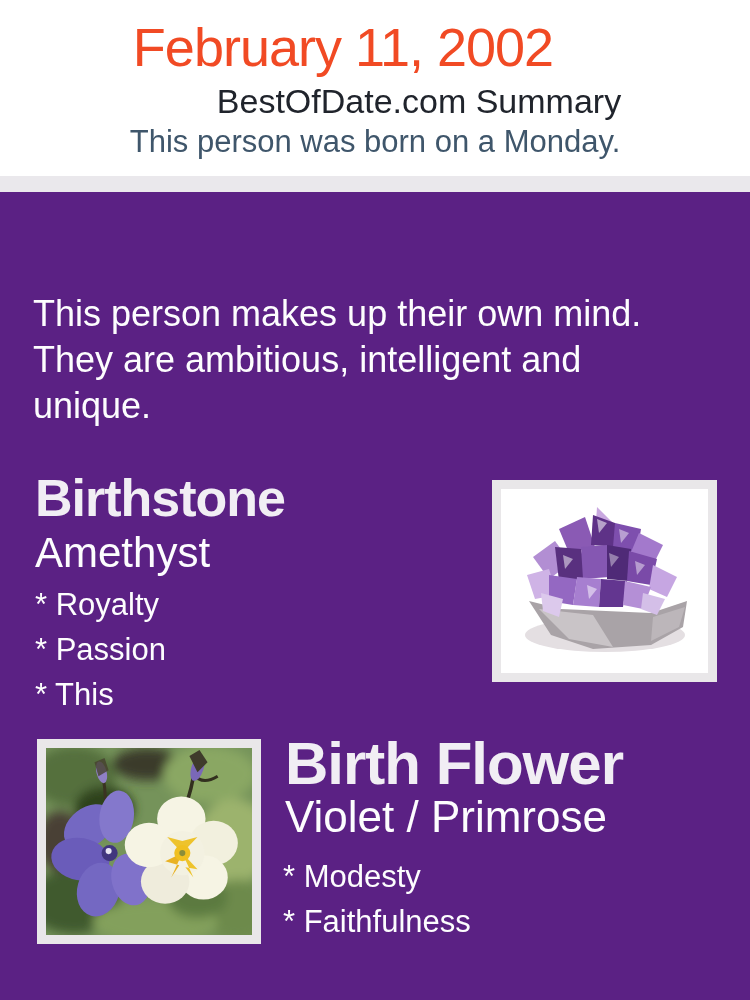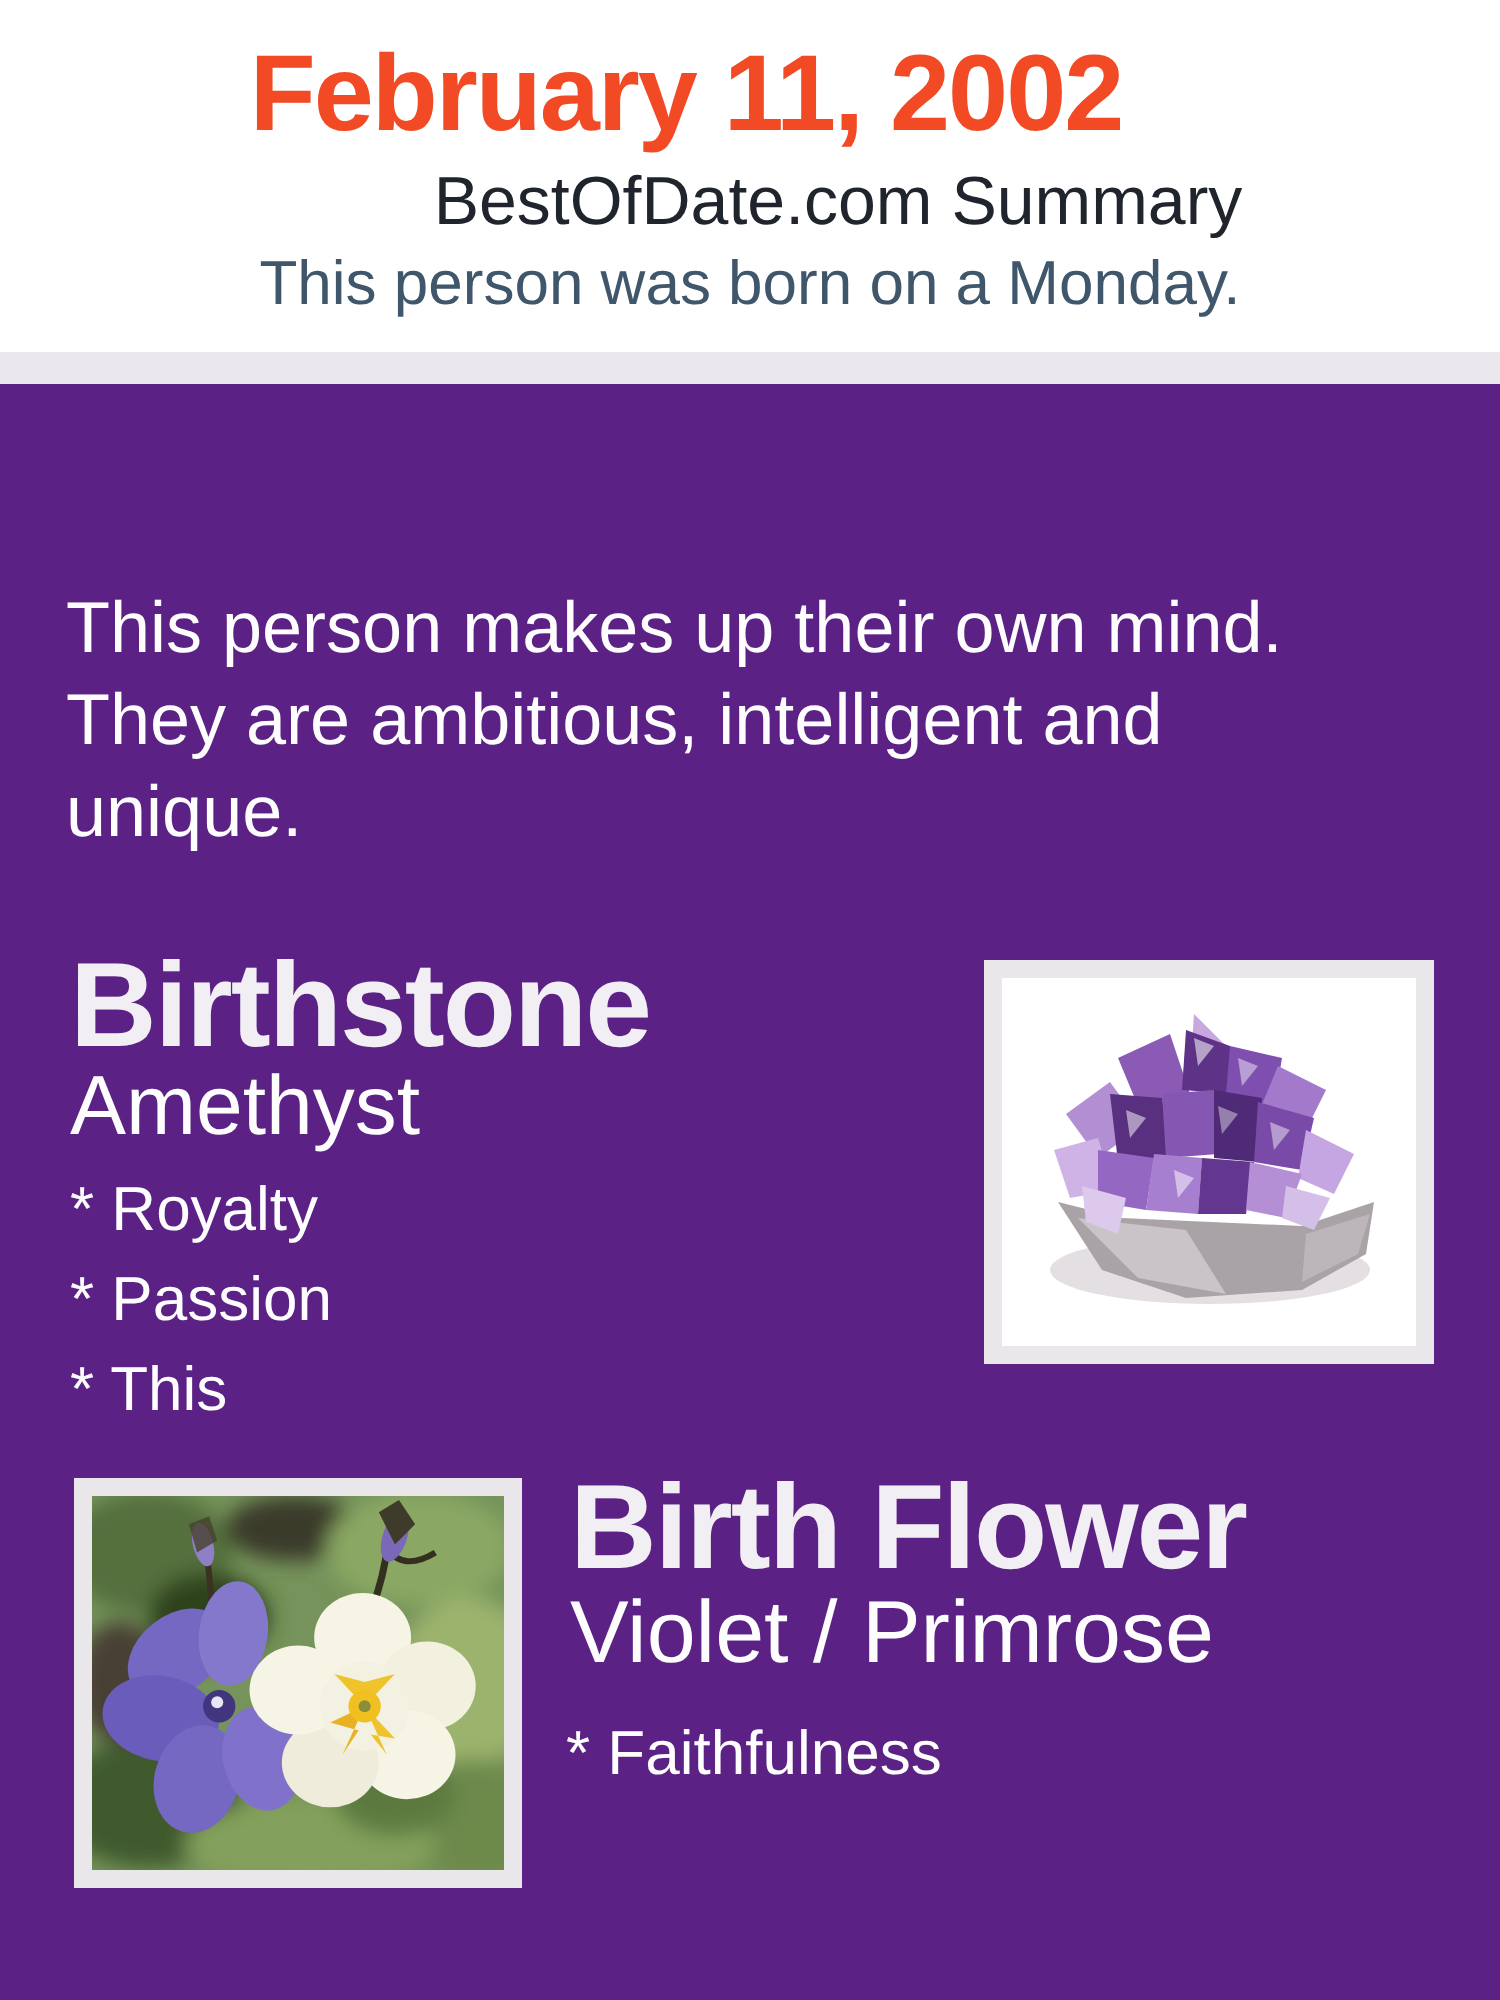--- a/index.html
+++ b/index.html
@@ -8,21 +8,21 @@
     width: 750px;
     height: 1000px;
     overflow: hidden;
     font-family: "Liberation Sans", sans-serif;
     background: #ffffff;
   }
   
   .header { position: absolute; left: 0; top: 0; width: 750px; height: 176px; background: #ffffff; }
   .date-title {
     position: absolute; left: 0; top: 16px; width: 686px;
-    text-align: center; font-size: 54px; font-weight: 700;
+    text-align: center; font-size: 54px; font-weight: 400;
     letter-spacing: -1px;
     color: var(--accent_orange, #f14a24);
   }
   .site-summary {
     position: absolute; left: 0; top: 82px; width: 750px;
     text-align: center; font-size: 34px; font-weight: 400;
     color: var(--dark_text, #20242c);
     padding-left: 44px;
   }
   .weekday-note {
@@ -44,21 +44,21 @@
     font-size: 63px; font-weight: 700; letter-spacing: -1px;
     color: var(--heading_offwhite, #f1eef4);
   }
   .zodiac-desc {
     position: absolute; left: 33px; top: 99px; width: 610px;
     font-size: 36px; line-height: 46px; font-weight: 400;
     color: var(--body_white, #fdfdfe);
   }
   .birthstone-heading {
     position: absolute; left: 35px; top: 276px;
-    font-size: 60px; font-weight: 700; letter-spacing: -1px;
+    font-size: 52px; font-weight: 700; letter-spacing: -1px;
     color: var(--heading_offwhite, #f1eef4);
   }
   .birthstone-name {
     position: absolute; left: 35px; top: 337px;
     font-size: 42px; font-weight: 400;
     color: var(--body_white, #fdfdfe);
   }
   .stone-traits { position: absolute; left: 35px; top: 390px; }
   .flower-traits { position: absolute; left: 283px; top: 662px; }
   .trait-line {
@@ -203,17 +203,18 @@
           <circle cx="135" cy="104" r="8" fill="#f0c020"></circle>
           <circle cx="135" cy="104" r="3" fill="#8a8e3a"></circle>
         </svg>
       </div>
     </div>
 
     <div class="birthflower-heading">Birth Flower</div>
     <div class="birthflower-name">Violet / Primrose</div>
 
     <div class="flower-traits">
+      <div class="trait-line">* Modesty</div>
       <div class="trait-line">* Faithfulness</div>
     </div>
 
   </div>
 </div>
 
 </body></html>

